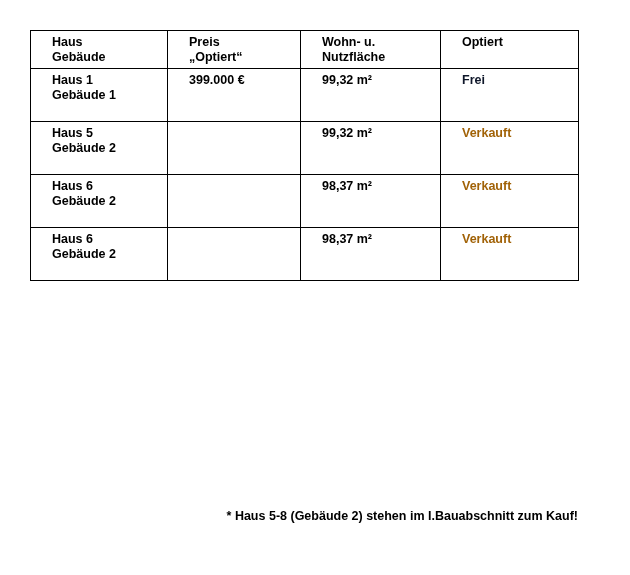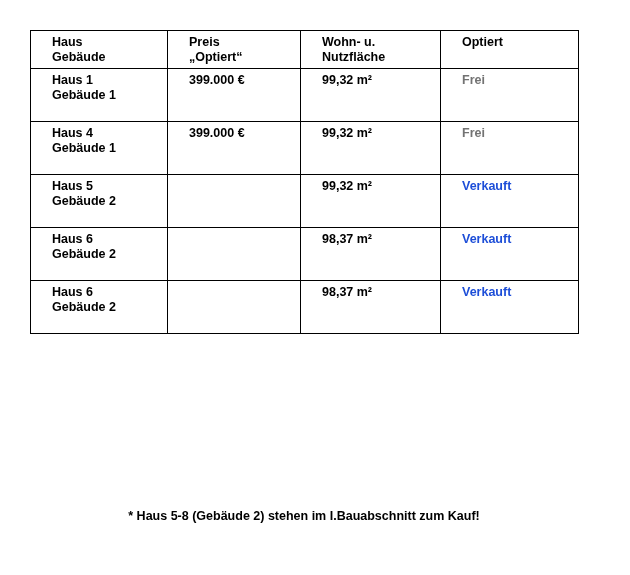--- a/index.html
+++ b/index.html
@@ -60,33 +60,33 @@
   .head-line2 {
     display: block;
   }
 
   
   .block-end td {
     border-bottom: 3px solid #000000;
   }
 
   .status-sold {
-    color: #1d4ed8;
+    color: #a16207;
   }
 
   .status-free {
-    color: #737373;
+    color: #0f172a;
   }
 
   #footnote {
     position: absolute;
     left: 30px;
     top: 508px;
     width: 548px;
-    text-align: center;
+    text-align: right;
     font-weight: bold;
     font-size: 12.5px;
     line-height: 16px;
     font-family: "Liberation Sans", "DejaVu Sans", sans-serif;
     color: #000000;
     white-space: nowrap;
   }
 </style>
 </head>
 <body>
@@ -118,26 +118,20 @@
       </th>
     </tr>
   </thead>
   <tbody id="table-body">
       <tr class="data-row">
         <td><span>Haus 1</span><span class="head-line2">Gebäude 1</span></td>
         <td><span>399.000 €</span></td>
         <td><span>99,32 m²</span></td>
         <td><span class="status-free">Frei</span></td>
       </tr>
-      <tr class="data-row block-end">
-        <td><span>Haus 4</span><span class="head-line2">Gebäude 1</span></td>
-        <td><span>399.000 €</span></td>
-        <td><span>99,32 m²</span></td>
-        <td><span class="status-free">Frei</span></td>
-      </tr>
       <tr class="data-row">
         <td><span>Haus 5</span><span class="head-line2">Gebäude 2</span></td>
         <td><span></span></td>
         <td><span>99,32 m²</span></td>
         <td><span class="status-sold">Verkauft</span></td>
       </tr>
       <tr class="data-row">
         <td><span>Haus 6</span><span class="head-line2">Gebäude 2</span></td>
         <td><span></span></td>
         <td><span>98,37 m²</span></td>

